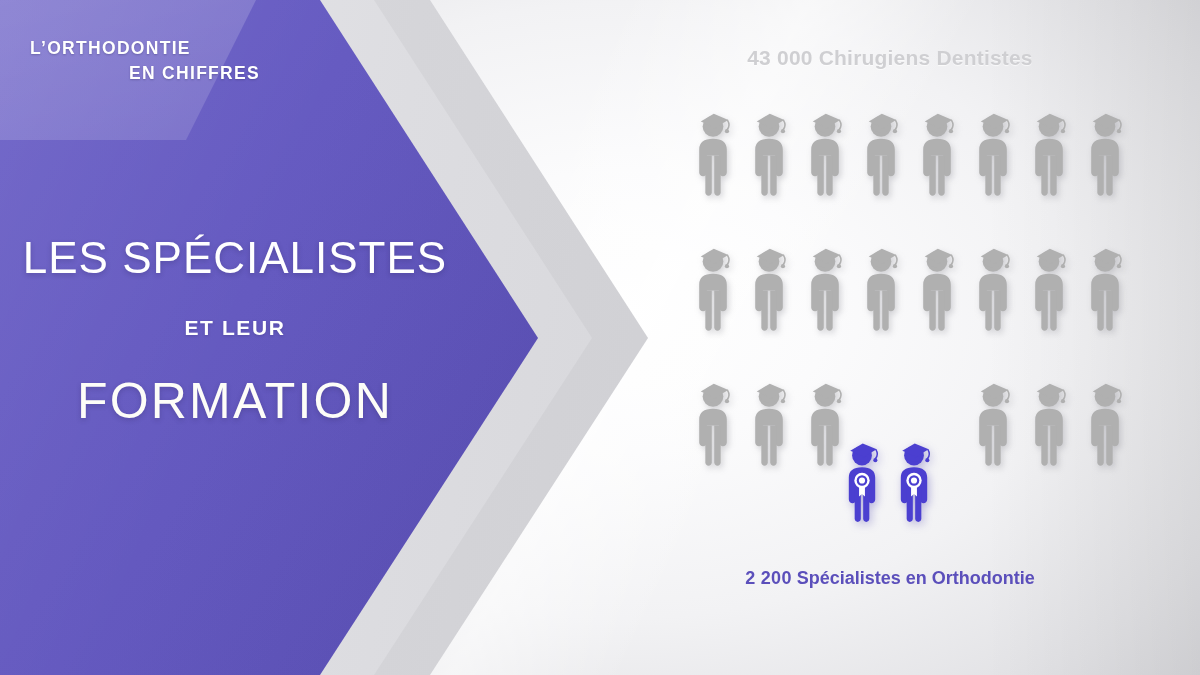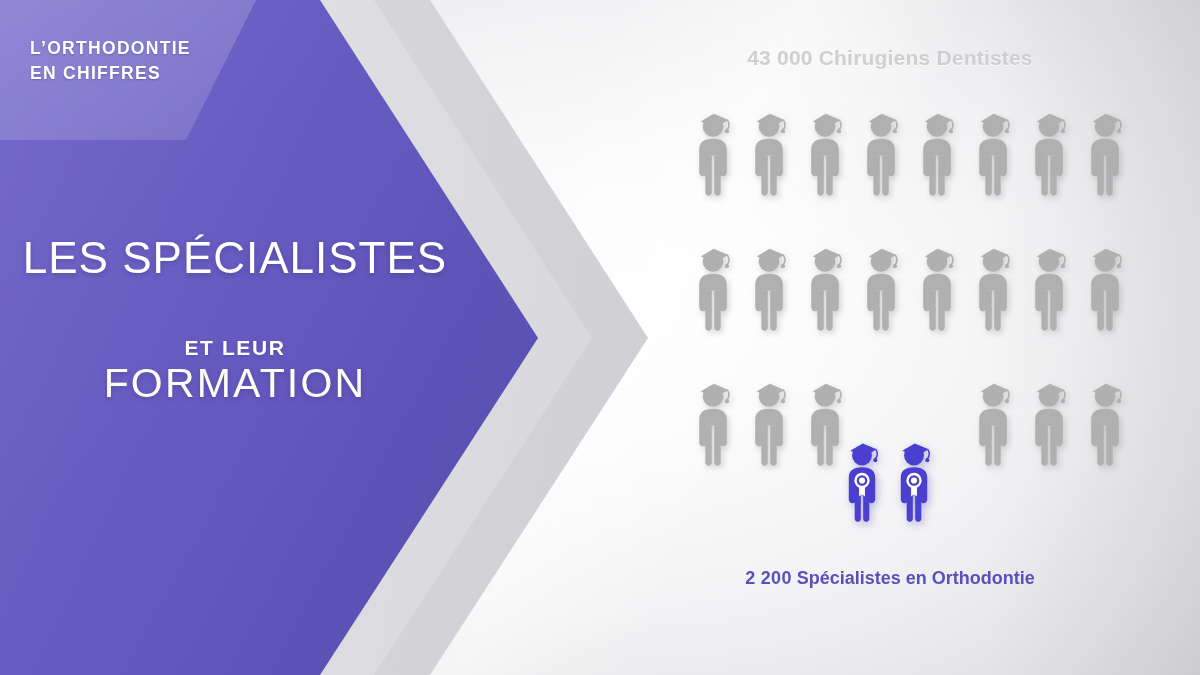--- a/index.html
+++ b/index.html
@@ -101,51 +101,52 @@
     left: 30px; top: 36px;
     width: 230px;
     color: #ffffff;
     font-family: "Liberation Sans", sans-serif;
     font-weight: bold;
     font-size: 17.5px;
     letter-spacing: 1.3px;
     line-height: 1.42;
     text-shadow: 0 1px 2px rgba(40,35,85,0.30);
   }
-  .eyebrow-text .l2 { display: block; }
+  .eyebrow-text .l2 { display: block; text-align: right; }
 
   
   .headline-block {
     position: absolute;
     left: 0; top: 236px;
     width: 470px;
     text-align: center;
     color: #ffffff;
   }
   .headline-main {
     font-family: "Liberation Sans", sans-serif;
     font-weight: normal;
     font-size: 44px;
     letter-spacing: 1.0px;
     line-height: 1.0;
     text-shadow: 0 2px 5px rgba(45,40,95,0.30);
     white-space: nowrap;
   }
   .headline-mid {
-    margin-top: 56px;
+    margin-top: 36px;
     font-family: "Liberation Sans", sans-serif;
     font-weight: bold;
     font-size: 21px;
     letter-spacing: 1.6px;
     text-shadow: 0 1px 3px rgba(45,40,95,0.28);
   }
   .headline-sub {
+    margin-top: 32px;
     font-family: "Liberation Sans", sans-serif;
     font-weight: normal;
-    font-size: 41px;
+    font-size: 50px;
     letter-spacing: 2.2px;
     color: #fdfdf8;
     text-shadow: 0 2px 5px rgba(45,40,95,0.28);
   }
 
   
   .caption-top {
     position: absolute;
     left: 640px; top: 46px;
     width: 500px;

